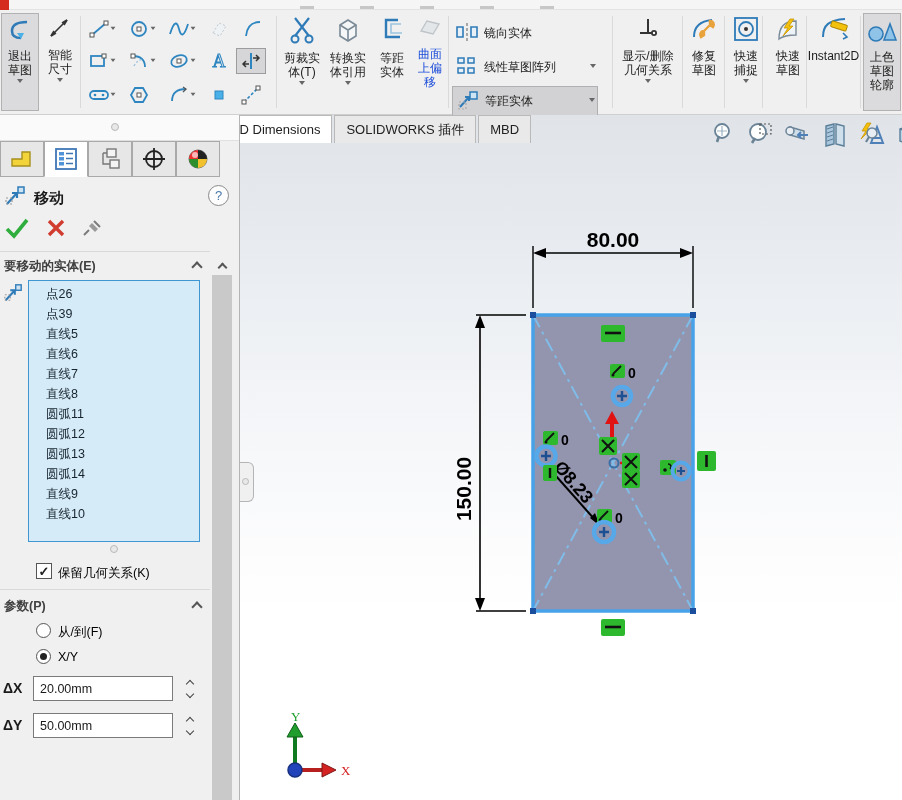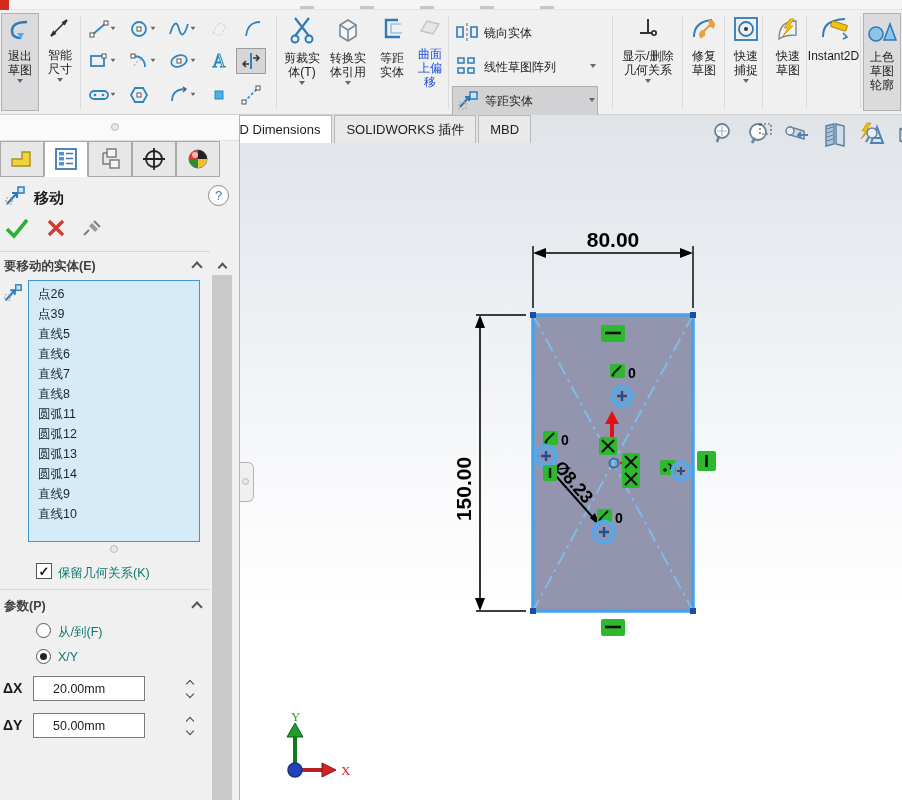--- a/index.html
+++ b/index.html
@@ -47,29 +47,29 @@
   .ptab.active { background:#fff; border-bottom-color:#fff; }
   .ptitle { position:absolute; left:0; top:68px; width:239px; height:30px; display:flex; align-items:center; }
   .ptitle .t { font-size:15px; font-weight:bold; color:#1a1a1a; margin-left:8px; }
   .help { position:absolute; left:208px; top:70px; width:21px; height:21px; border:1.5px solid #8a8a8b; border-radius:50%;
           display:flex; align-items:center; justify-content:center; font-size:13px; color:#4a77a8; background:#fdfdfd; }
   .okrow { position:absolute; left:4px; top:102px; display:flex; gap:16px; align-items:center; }
   .sep { position:absolute; left:0; width:210px; height:1px; background:#d9d9da; }
   .ghead { position:absolute; left:4px; width:205px; display:flex; align-items:center; font-size:12.5px; font-weight:bold; color:#404040; }
   .chev-up { width:8px; height:8px; border-left:2px solid #555; border-top:2px solid #555; transform:rotate(45deg); display:inline-block; margin-left:auto; margin-right:8px; }
   #entity-list { position:absolute; left:28px; top:165px; width:172px; height:262px; background:#d6ebf8; border:1.5px solid #3f96d2; overflow:hidden; padding-top:3px; }
-  #entity-list .li { font-size:12.5px; color:#16242e; line-height:20px; padding-left:9px; }
+  #entity-list .li { font-size:12.5px; color:#16242e; line-height:20px; padding-left:17px; }
   .cbx { position:absolute; left:36px; width:16px; height:16px; background:#fff; border:1.5px solid #555;
          display:flex; align-items:center; justify-content:center; font-size:13px; color:#222; font-weight:bold; }
-  .lbl { position:absolute; font-size:12.5px; color:#0f766e; }
+  .lbl { position:absolute; font-size:12.5px; color:#000000; }
   .radio { position:absolute; left:36px; width:15px; height:15px; border:1.5px solid #555; border-radius:50%; background:#fff; }
   .radio.sel::after { content:""; position:absolute; left:2.5px; top:2.5px; width:7px; height:7px; border-radius:50%; background:#222; }
   .dlabel { position:absolute; left:3px; font-size:14px; font-weight:bold; color:#1a1a1a; }
-  .dinput { position:absolute; left:33px; width:112px; height:25px; border:1px solid #7a7a7b; background:#fff;
-            font-family:"Liberation Sans",sans-serif; font-size:12.5px; color:#1a1a1a; padding-left:19px; }
+  .dinput { position:absolute; left:33px; width:140px; height:25px; border:1px solid #7a7a7b; background:#fff;
+            font-family:"Liberation Sans",sans-serif; font-size:12.5px; color:#1a1a1a; padding-left:6px; }
   .spin { position:absolute; left:180px; width:19px; height:25px; display:flex; flex-direction:column; align-items:center; justify-content:center; gap:4px; }
   .spin i { width:6px; height:6px; border-left:1.5px solid #444; border-top:1.5px solid #444; display:block; }
   .spin .up { transform:rotate(45deg); }
   .spin .dn { transform:rotate(225deg); }
   #pscroll { position:absolute; left:212px; top:142px; width:20px; height:543px; background:#c9c9ca; }
   #pscroll .btn { position:absolute; left:0; top:0; width:20px; height:18px; background:#f0f0f1; display:flex; align-items:center; justify-content:center; }
   #pscroll .btn i { width:7px; height:7px; border-left:2px solid #555; border-top:2px solid #555; transform:rotate(45deg); margin-top:3px; }
   #splitter { position:absolute; left:240px; top:462px; width:14px; height:40px; background:#f0f0f1; border:1px solid #b5b5b6; border-left:none;
               border-radius:0 6px 6px 0; z-index:7; }
 </style>

